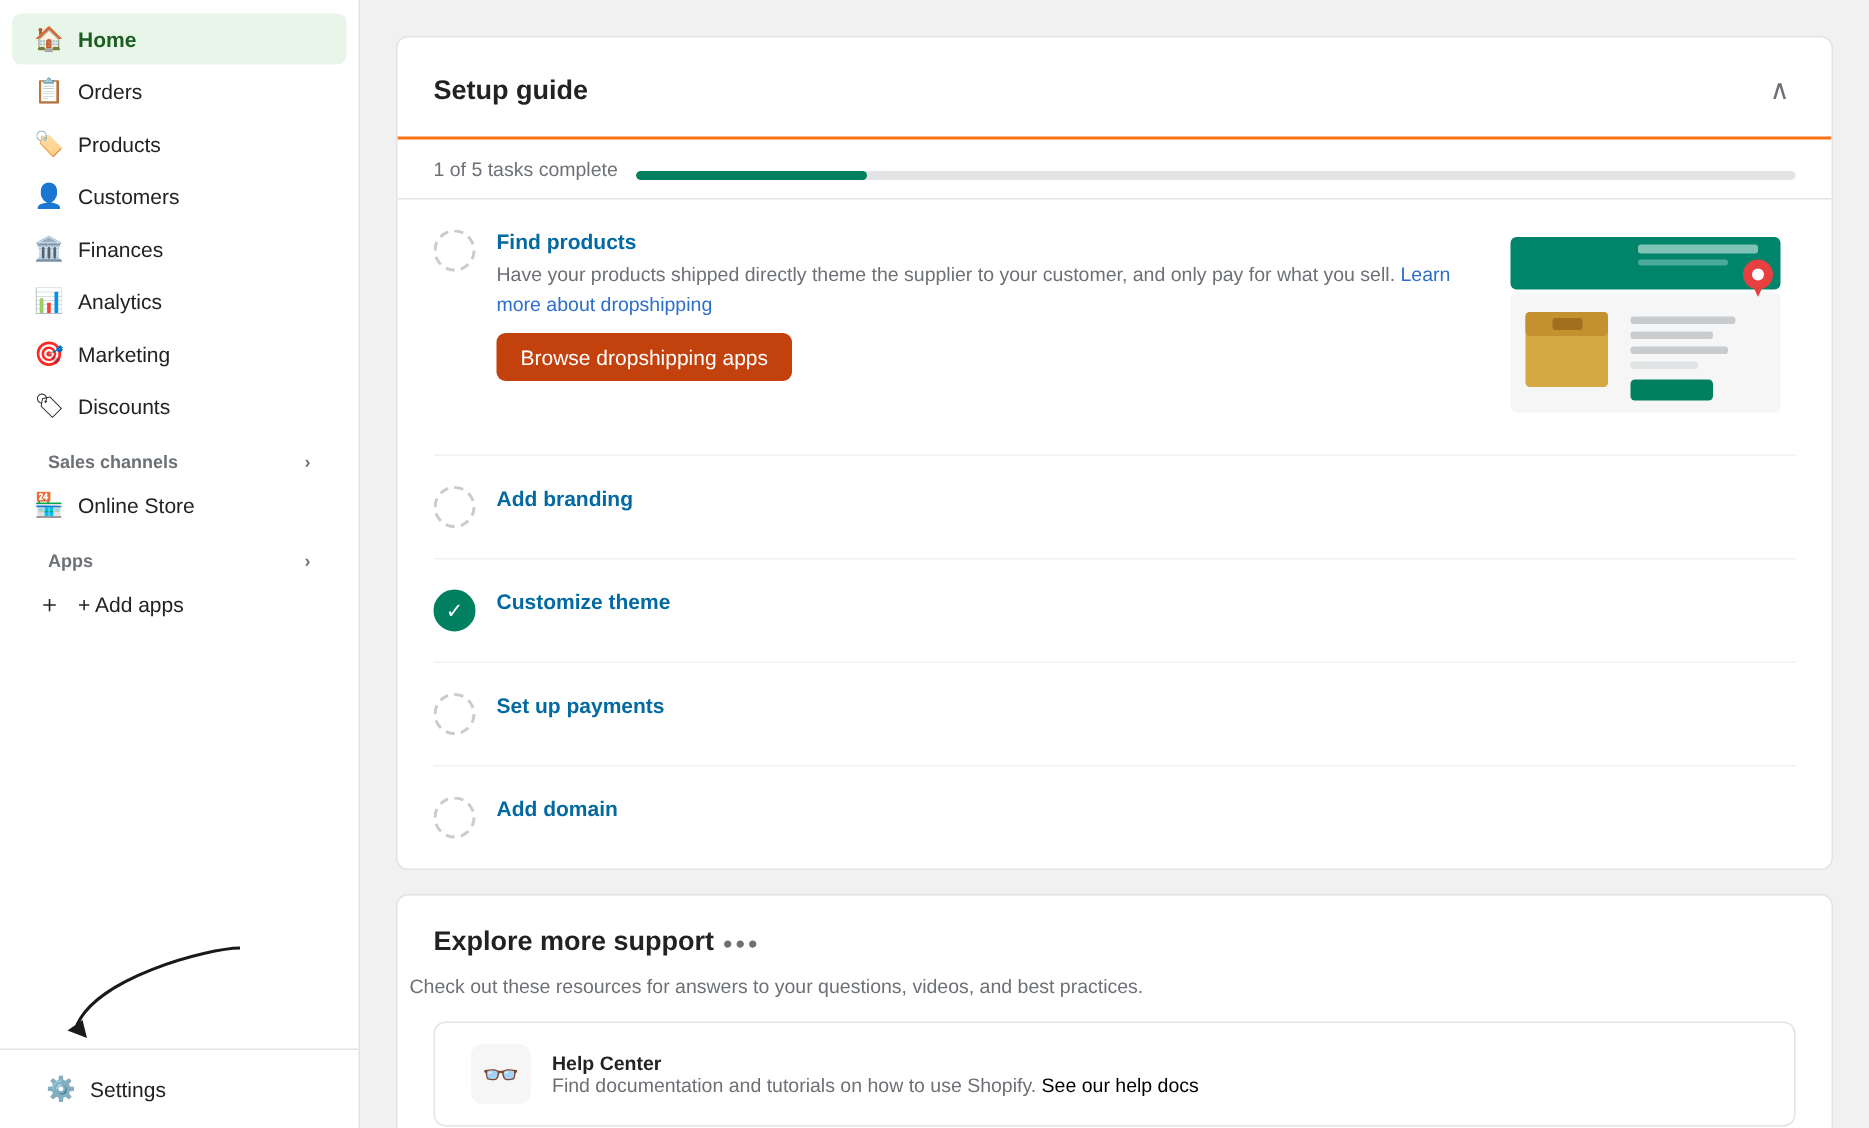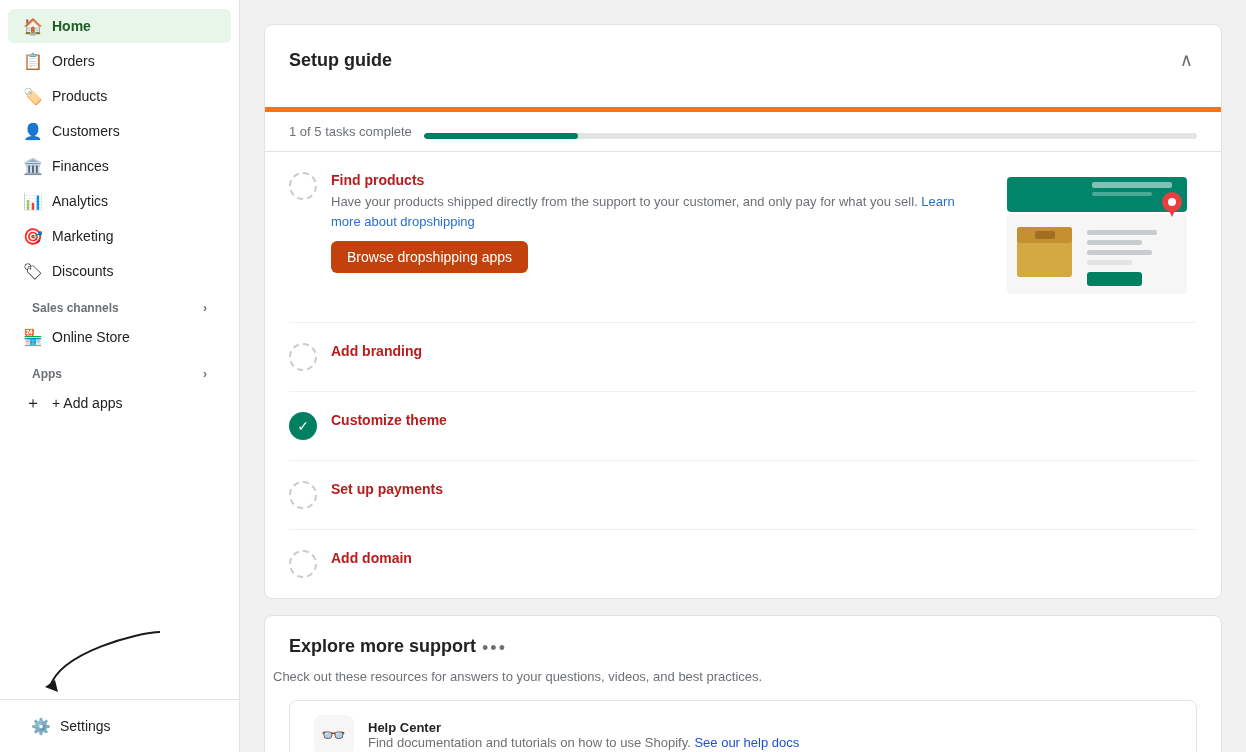--- a/index.html
+++ b/index.html
@@ -61,25 +61,25 @@
 
     
     .card {
       background: #fff;
       border-radius: 8px;
       border: 1px solid #e1e3e5;
       margin-bottom: 16px;
       overflow: hidden;
     }
     .card-header {
-      padding: 20px 24px 32px;
+      padding: 20px 24px 16px;
       display: flex;
       align-items: center;
       justify-content: space-between;
-      border-bottom: 5px solid #f97316;
+      border-bottom: 2px solid #f97316;
     }
     .card-title {
       font-size: 18px;
       font-weight: 600;
       color: #202223;
     }
     .card-collapse-btn {
       background: none;
       border: none;
       cursor: pointer;
@@ -135,21 +135,21 @@
     .setup-item-icon.completed {
       background: #008060;
       border: 2px solid #008060;
       color: #fff;
       font-size: 14px;
     }
     .setup-item-content { flex: 1; }
     .setup-item-title {
       font-size: 14px;
       font-weight: 600;
-      color: #b91c1c;
+      color: #0369a1;
       margin-bottom: 4px;
     }
     .setup-item-desc {
       font-size: 13px;
       color: #6d7175;
       line-height: 1.5;
       margin-bottom: 10px;
     }
     .setup-item-desc a { color: #2c6ecb; text-decoration: none; }
     .btn-primary {
@@ -196,21 +196,21 @@
       border-radius: 8px;
       background: #f6f6f7;
       display: flex;
       align-items: center;
       justify-content: center;
       font-size: 20px;
       flex-shrink: 0;
     }
     .resource-title { font-size: 13px; font-weight: 600; color: #202223; }
     .resource-desc { font-size: 13px; color: #6d7175; }
-    .resource-desc a { color: #1d4ed8; text-decoration: none; }
+    .resource-desc a { color: #000000; text-decoration: none; }
 
     
     .illustration-area {
       width: 200px;
       height: 130px;
       flex-shrink: 0;
       position: relative;
     }
 
     
@@ -316,21 +316,21 @@
       </div>
     </div>
 
     <div class="setup-body">
 
       <div class="setup-item">
         <div class="setup-item-icon"></div>
         <div class="setup-item-content">
           <div class="setup-item-title">Find products</div>
           <div class="setup-item-desc">
-            <span>Have your products shipped directly from the support to your customer, and only pay for what you sell. </span>
+            <span>Have your products shipped directly theme the supplier to your customer, and only pay for what you sell. </span>
             <a href="#">Learn more about dropshipping</a>
           </div>
           <button class="btn-primary">Browse dropshipping apps</button>
         </div>
 
         <div class="illustration-area">
           <svg viewBox="0 0 200 130" xmlns="http://www.w3.org/2000/svg" width="200" height="130">
 
             <rect x="10" y="5" width="180" height="35" rx="4" fill="#00856a"></rect>
 

